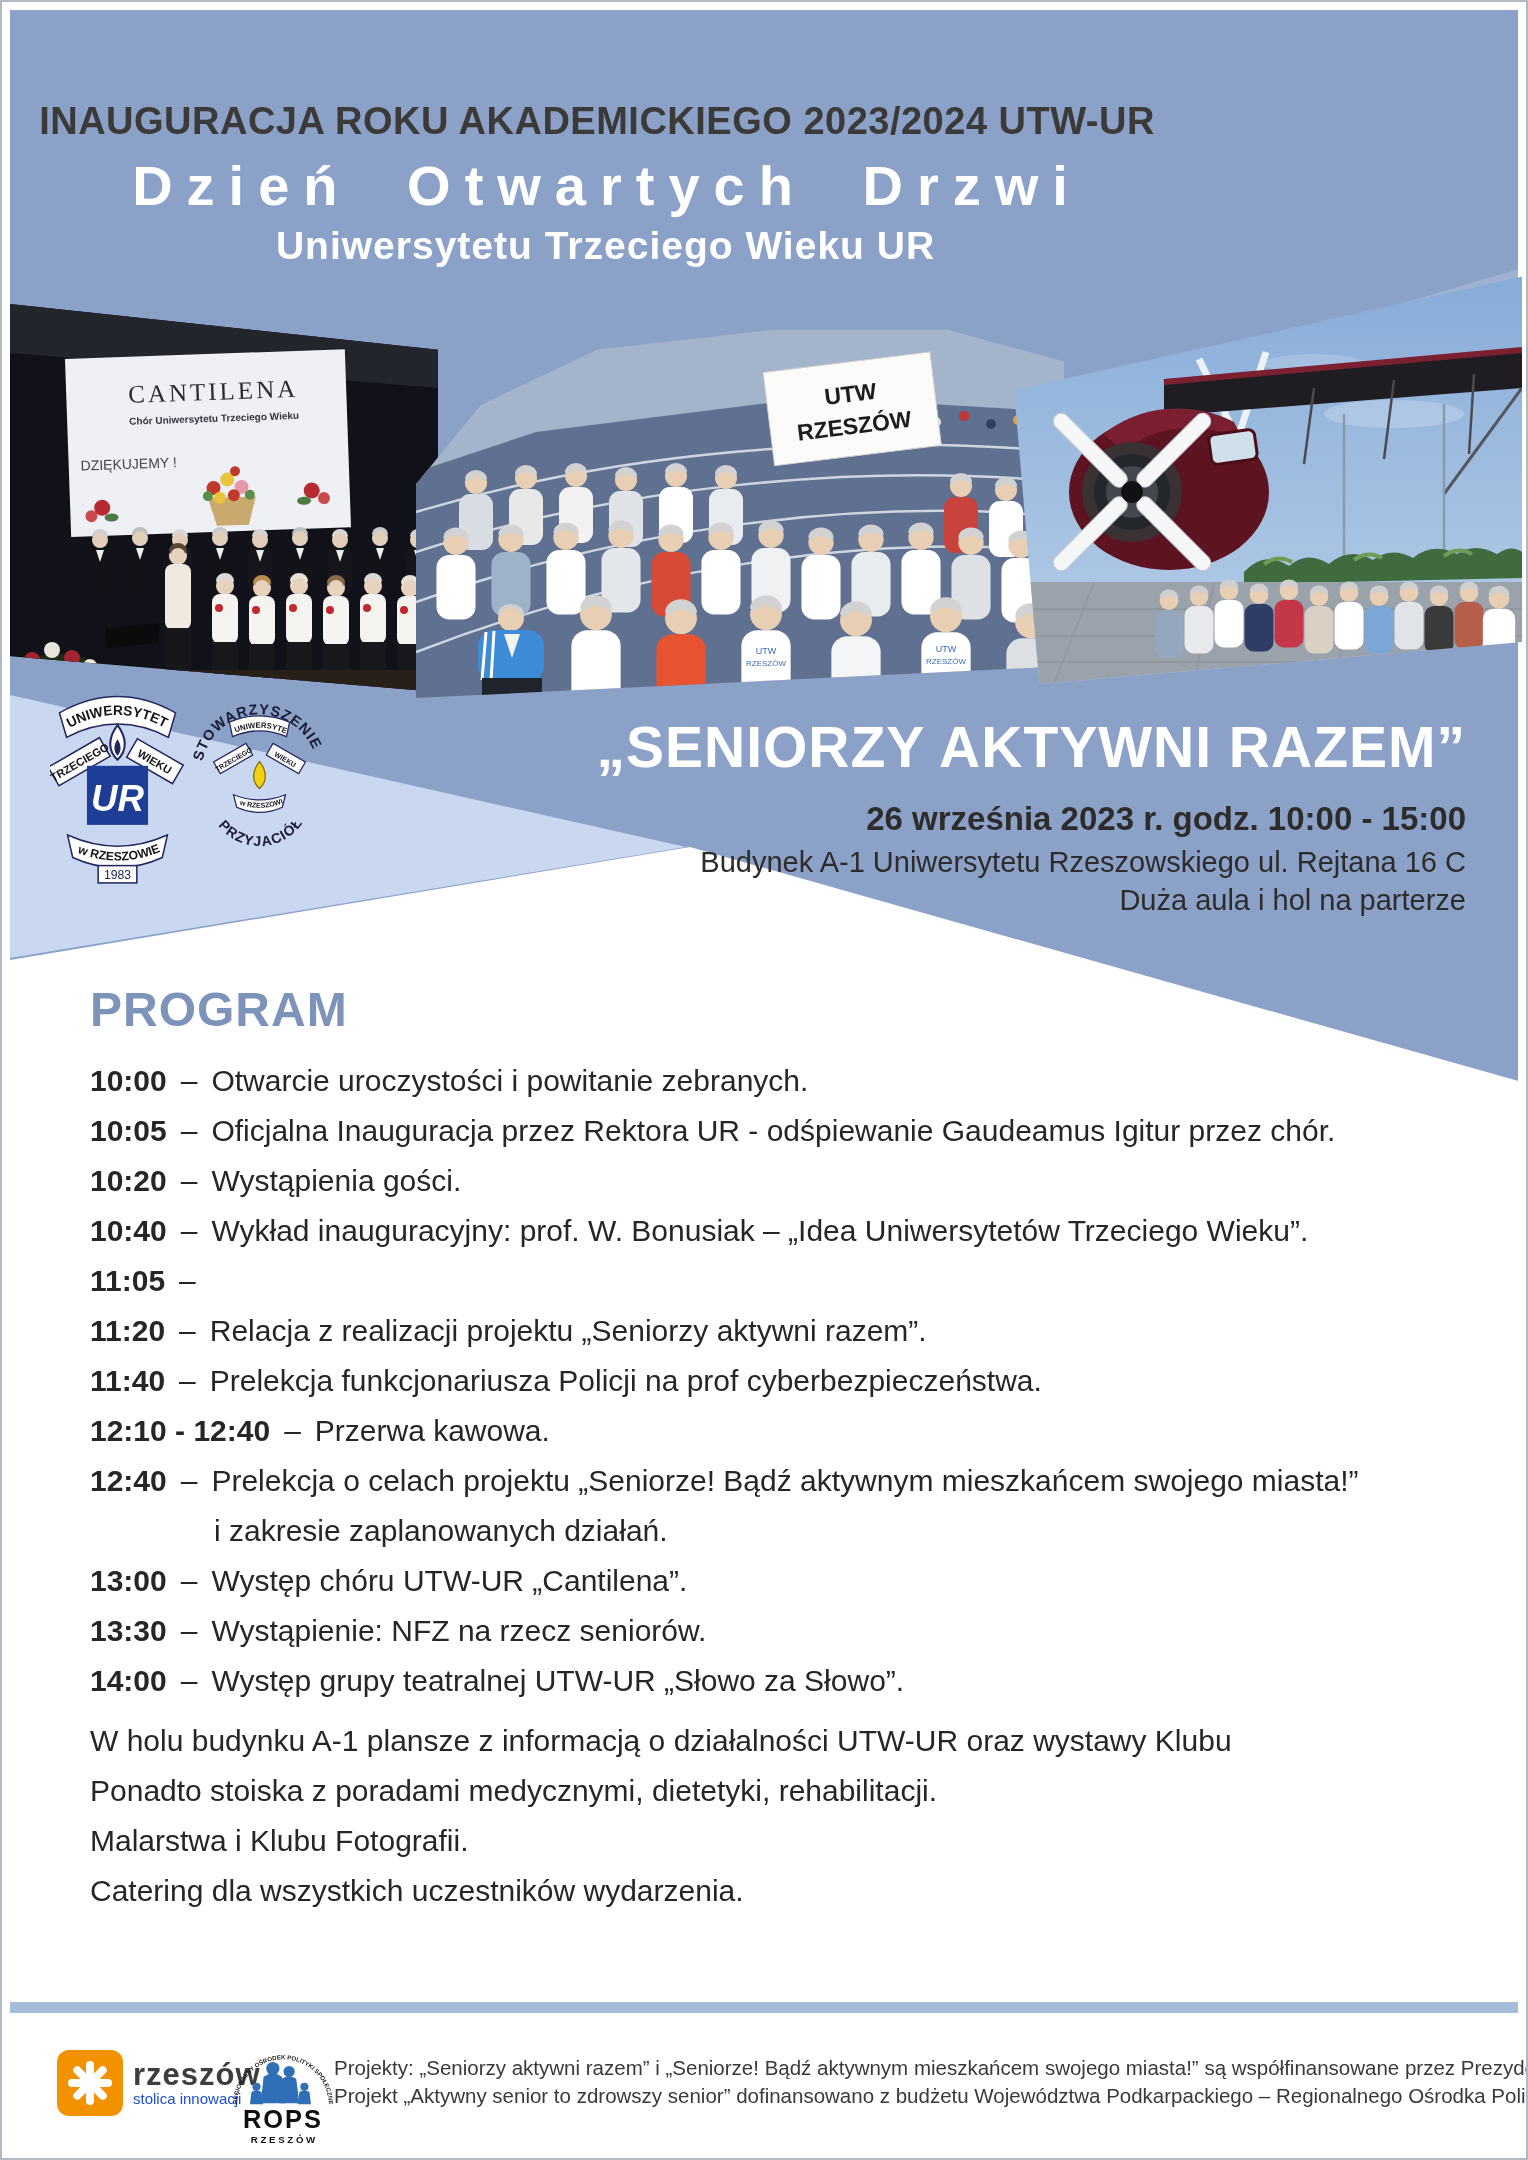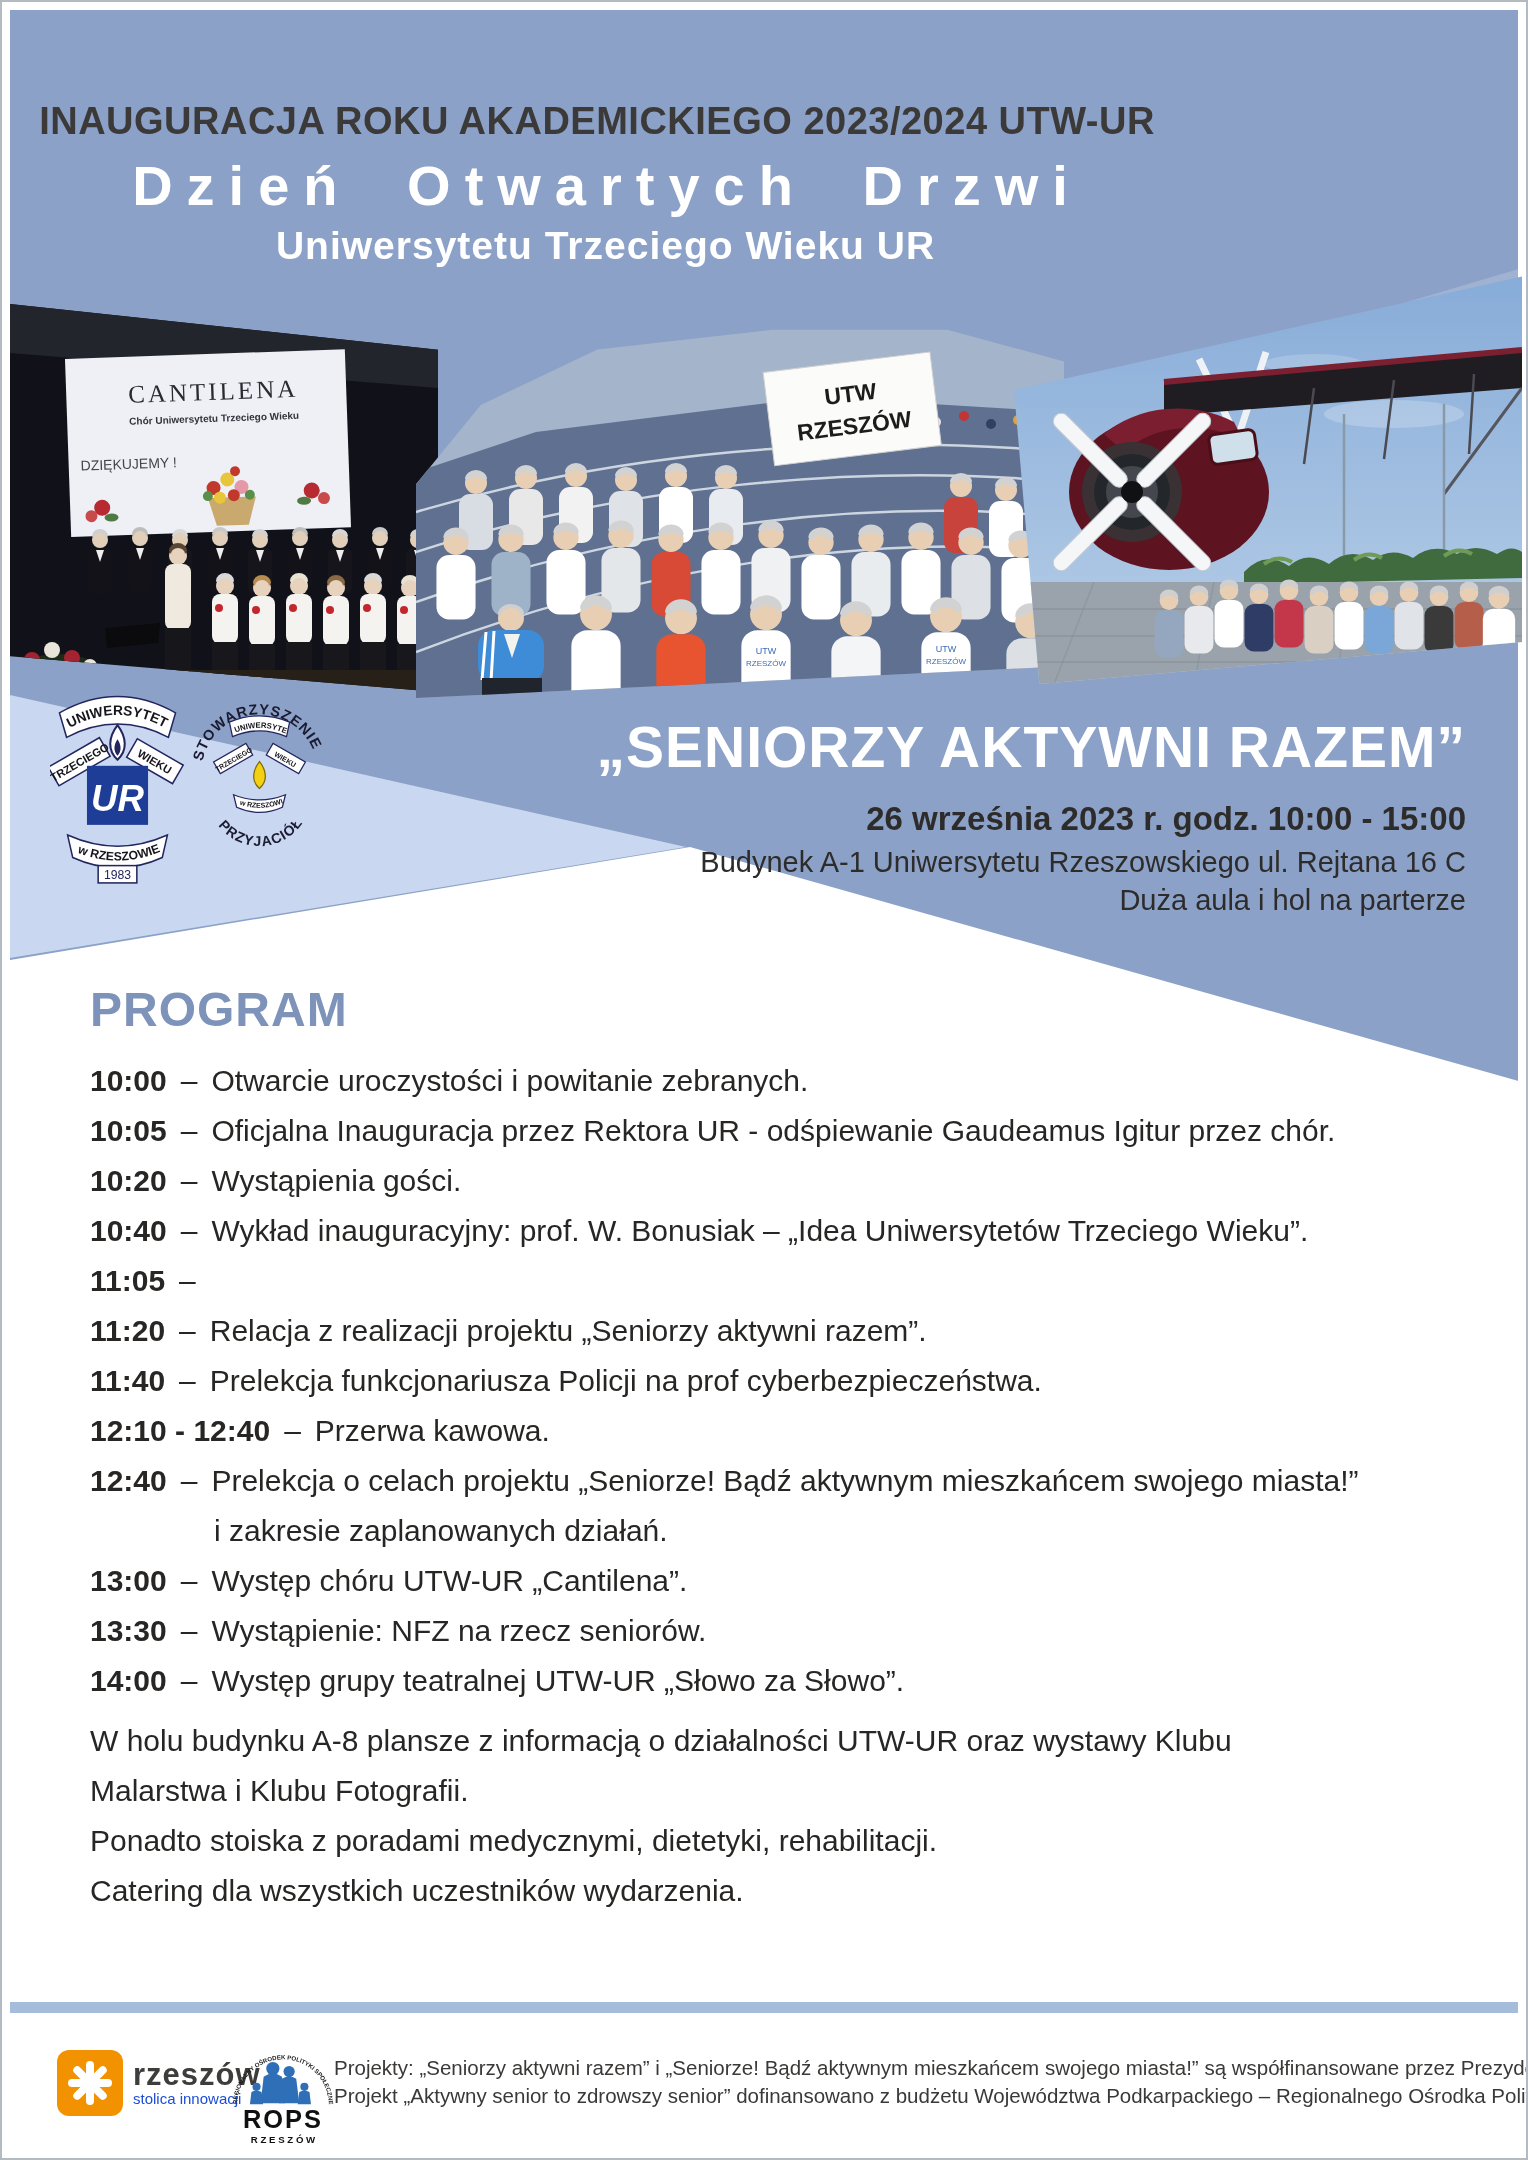--- a/index.html
+++ b/index.html
@@ -499,23 +499,23 @@
         <span class="pdash">–</span>
         <span class="ptext">Wystąpienie: NFZ na rzecz seniorów.</span>
       </div>
     <div class="prow">
         <span class="ptime">14:00</span>
         <span class="pdash">–</span>
         <span class="ptext">Występ grupy teatralnej UTW-UR „Słowo za Słowo”.</span>
       </div>
 
     <div class="notes">
-      <div class="note">W holu budynku A-8 plansze z informacją o działalności UTW-UR oraz wystawy Klubu</div>
+      <div class="note">W holu budynku A-1 plansze z informacją o działalności UTW-UR oraz wystawy Klubu</div>
+      <div class="note">Ponadto stoiska z poradami medycznymi, dietetyki, rehabilitacji.</div>
       <div class="note">Malarstwa i  Klubu Fotografii.</div>
-      <div class="note">Ponadto stoiska z poradami medycznymi, dietetyki, rehabilitacji.</div>
       <div class="note">Catering dla wszystkich uczestników wydarzenia.</div>
     </div>
   </div>
 
   <div class="footer-bar"></div>
 
   <div class="footer-logo-rz">
     <svg width="66" height="66" viewBox="0 0 66 66">
       <rect width="66" height="66" rx="12" fill="#f39200"></rect>
       <g transform="translate(33,33)" fill="#ffffff">

